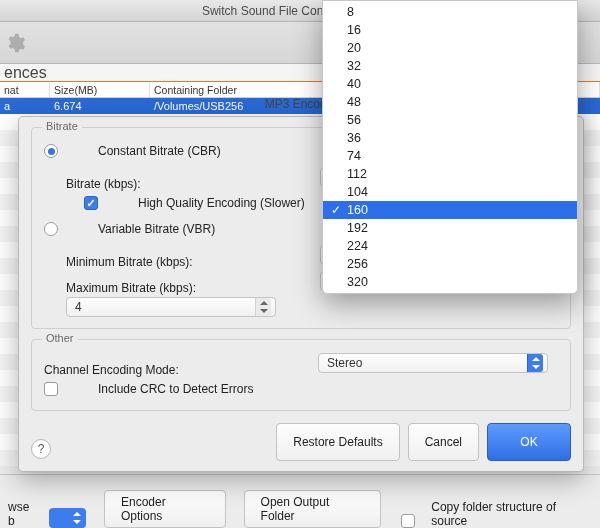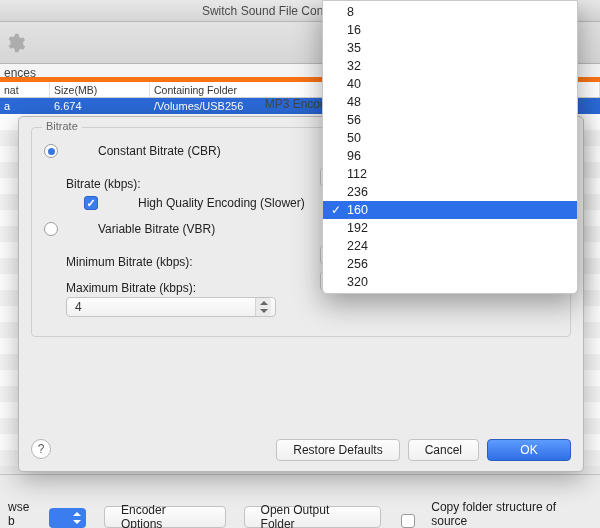--- a/index.html
+++ b/index.html
@@ -29,22 +29,22 @@
     align-items: center;
     padding-left: 4px;
   }
   .gear {
     width: 22px; height: 22px;
     opacity: .55;
   }
   .subbar {
     height: 18px;
     background: #f5f5f6;
-    border-bottom: 5px solid #f97316;
-    font-size: 12px;
+    border-bottom: 1px solid #f97316;
+    font-size: 16px;
     color: #444;
     line-height: 18px;
     padding-left: 4px;
   }
   .colhead {
     height: 16px;
     background: #fff;
     border-bottom: 1px solid #d0d0d0;
     display: flex;
     font-size: 10.5px;
@@ -85,21 +85,21 @@
     top: -20px;
     left: 0; right: 0;
     text-align: center;
     font-size: 12px;
     color: #444;
   }
   .group {
     border: 1px solid #cfcfcf;
     border-radius: 4px;
     background: #ececec;
-    padding: 10px 12px 16px 12px;
+    padding: 10px 12px 8px 12px;
     margin-bottom: 10px;
     position: relative;
   }
   .group-label {
     position: absolute;
     top: -8px; left: 10px;
     background: #ececec;
     padding: 0 4px;
     font-size: 11px;
     color: #6a6a6a;
@@ -146,21 +146,21 @@
   .select.blue .arrows { background:#3b7cef; border-left-color:#2f63c3; }
   .select .arrows::before, .select .arrows::after {
     content:""; position:absolute; left:4px; width:0; height:0;
     border-left:4px solid transparent; border-right:4px solid transparent;
   }
   .select .arrows::before { top:3px; border-bottom:4px solid #666; }
   .select .arrows::after  { bottom:3px; border-top:4px solid #666; }
   .select.blue .arrows::before { border-bottom-color:#fff; }
   .select.blue .arrows::after  { border-top-color:#fff; }
   .btn {
-    height: 22px;
+    height: 38px;
     padding: 0 16px;
     background: linear-gradient(#fdfdfd,#f0f0f0);
     border: 1px solid #c3c3c3;
     border-radius: 4px;
     font-size: 12px;
     display: inline-flex; align-items:center; justify-content:center;
     margin-left: 8px;
   }
   .btn.primary { background: linear-gradient(#5d9bff,#2f6fe4); color:#fff; border-color:#2a5ec2; }
   .sheet-buttons { position:absolute; bottom:10px; right:12px; display:flex; }
@@ -293,45 +293,59 @@
       </div>
     </div>
     <div class="row indent1">
       <div class="select">
         <span>4</span>
         <span class="arrows"></span>
       </div>
     </div>
   </div>
 
+  <div class="group">
+    <div class="group-label">Other</div>
+    <div class="row">
+      <span class="label" style="flex-basis:240px">Channel Encoding Mode:</span>
+      <div class="select blue" style="width:230px">
+        <span>Stereo</span>
+        <span class="arrows"></span>
+      </div>
+    </div>
+    <div class="row">
+      <span class="checkbox"></span>
+      <span>Include CRC to Detect Errors</span>
+    </div>
+  </div>
 
   <div class="help">?</div>
   <div class="sheet-buttons">
     <div class="btn">
         <span>Restore Defaults</span>
       </div>
     <div class="btn">
         <span>Cancel</span>
       </div>
     <div class="btn primary" style="width:84px">
         <span>OK</span>
       </div>
   </div>
 </div>
 
 <div class="dropdown" id="bitrate-dropdown">
     <div class="item">8</div>
     <div class="item">16</div>
-    <div class="item">35</div>
+    <div class="item">20</div>
     <div class="item">32</div>
     <div class="item">40</div>
     <div class="item">48</div>
     <div class="item">56</div>
-    <div class="item">50</div>
-    <div class="item">96</div>
+    <div class="item">36</div>
+    <div class="item">74</div>
     <div class="item">112</div>
-    <div class="item">236</div>
+    <div class="item">104</div>
     <div class="item sel">160</div>
     <div class="item">192</div>
     <div class="item">224</div>
     <div class="item">256</div>
     <div class="item">320</div>
   </div>
 
 </body></html>

